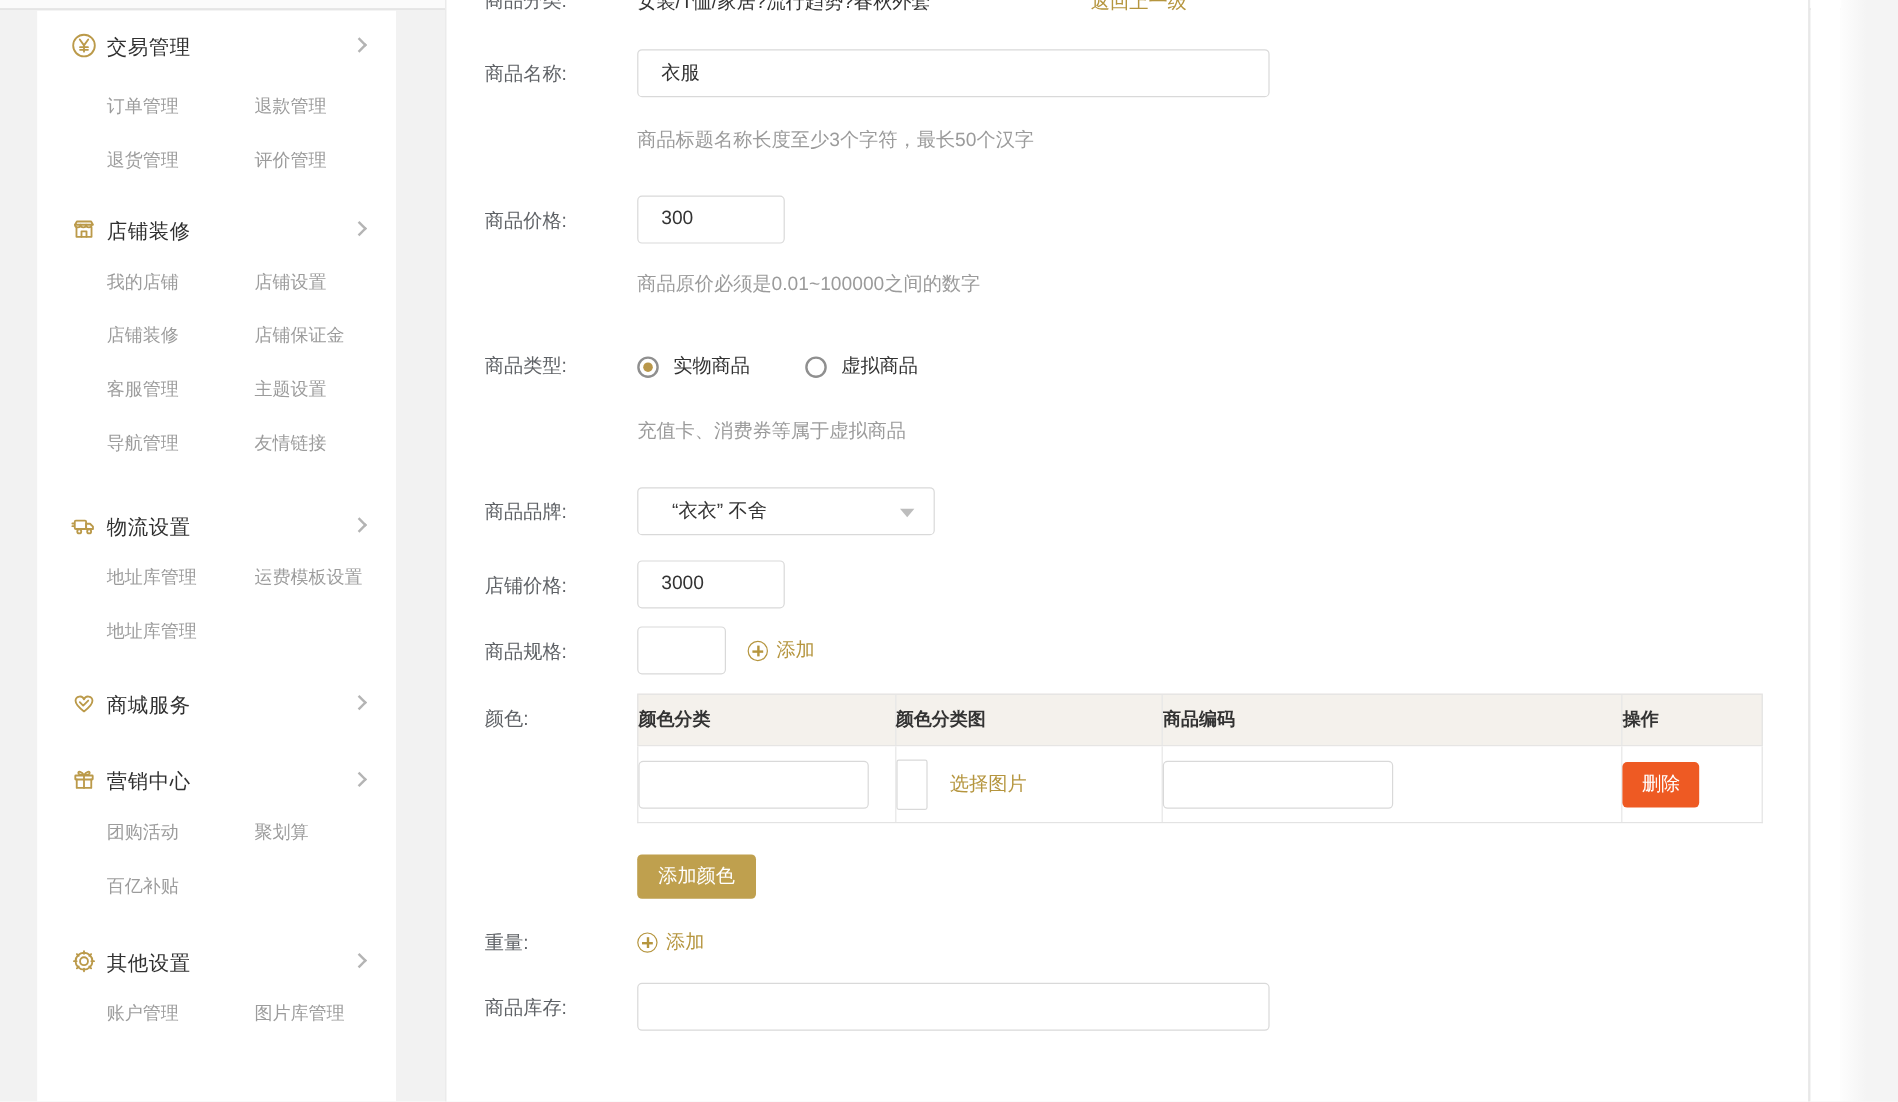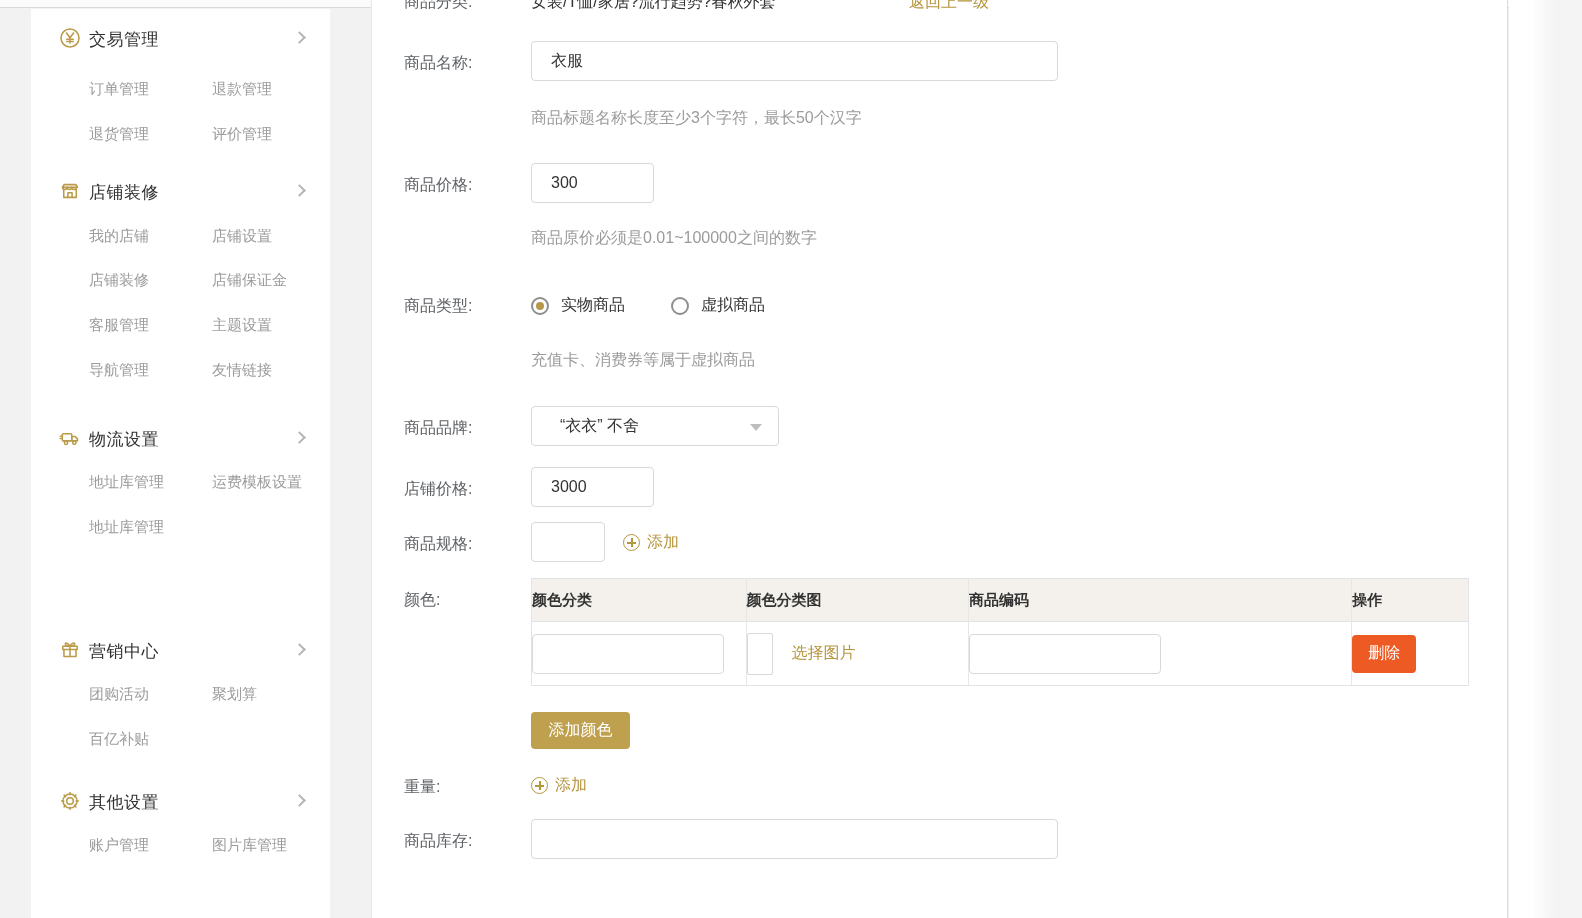--- a/index.html
+++ b/index.html
@@ -131,20 +131,30 @@
             <path d="M1.2 8.4 h1 M1.2 10.4 h1"></path>
           </svg>
       </span>
       <span class="sec-title">物流设置</span>
       <span class="chev"></span>
     </div>
     <span class="side-item" style="left:58px;top:463px">地址库管理</span>
     <span class="side-item" style="left:181px;top:463px">运费模板设置</span>
     <span class="side-item" style="left:58px;top:508px">地址库管理</span>
 
+    <div class="sec-head" style="top:566px">
+      <span class="sec-icon">
+        <svg class="icon" width="22" height="22" viewBox="0 0 20 20">
+            <path d="M10 16.2 C6.2 13.4 3.6 11 3.6 8.2 a3.3 3.3 0 0 1 6.4-1.1 a3.3 3.3 0 0 1 6.4 1.1 c0 2.8-2.6 5.2-6.4 8z"></path>
+            <path d="M6.8 9.2 l2.6 2.6 L13.2 8"></path>
+          </svg>
+      </span>
+      <span class="sec-title">商城服务</span>
+      <span class="chev"></span>
+    </div>
 
     <div class="sec-head" style="top:630px">
       <span class="sec-icon">
         <svg class="icon" width="22" height="22" viewBox="0 0 20 20">
             <rect x="3.4" y="6.6" width="13.2" height="3" rx="0.4"></rect>
             <path d="M4.5 9.6 V16 h11 V9.6"></path>
             <path d="M10 6.6 V16"></path>
             <path d="M10 6.4 C7.2 6.4 5.7 5.7 5.7 4.6 c0-1.3 2.4-1.5 4.3 1.8 c1.9-3.3 4.3-3.1 4.3-1.8 0 1.1-1.5 1.8-4.3 1.8z"></path>
           </svg>
       </span>

